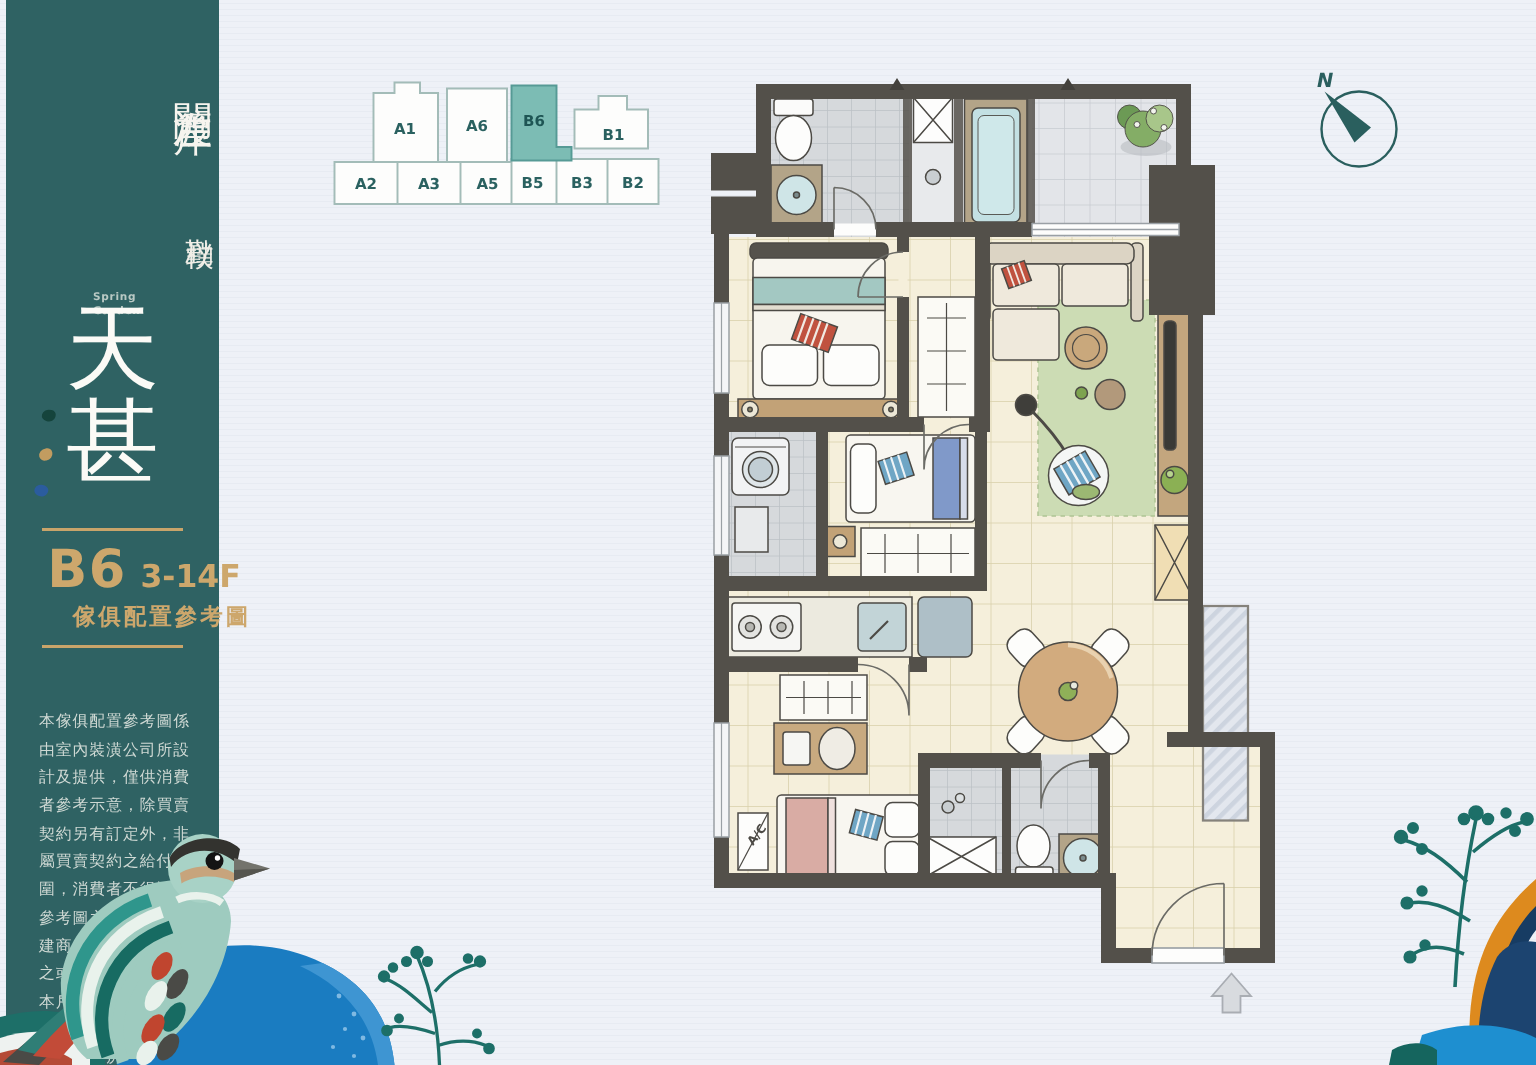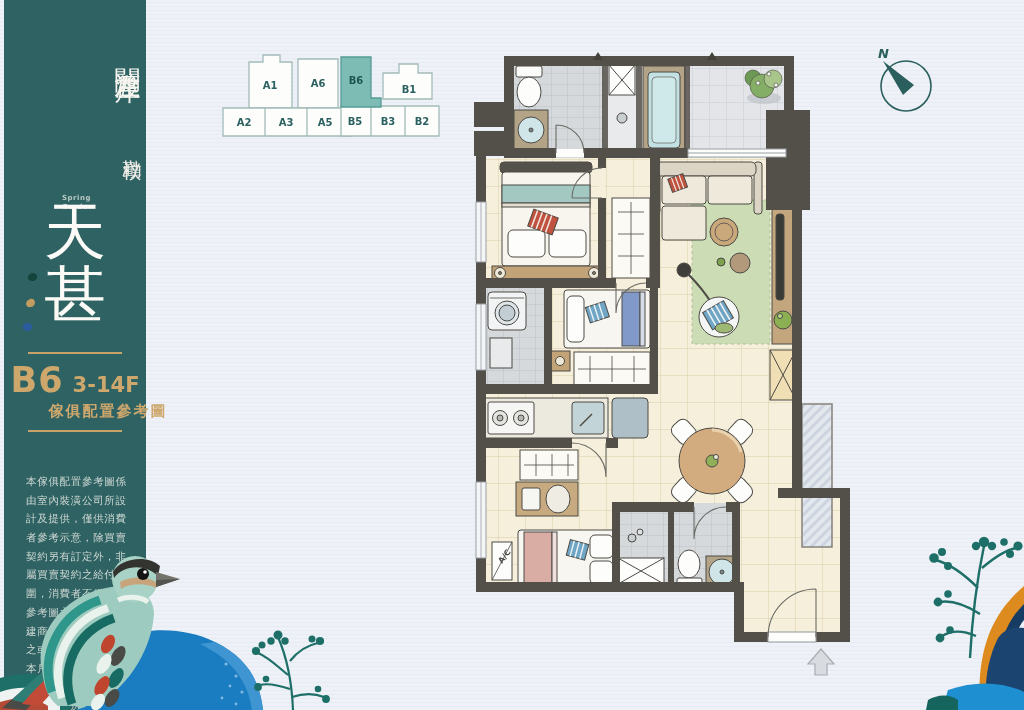--- a/index.html
+++ b/index.html
@@ -18,21 +18,21 @@
   #logo{position:absolute;left:0;top:200px;width:142px;text-align:center;color:#fbfaf6;
     font-family:"DejaVu Serif","Liberation Serif",serif;font-weight:300;}
   #logo .ch{display:block;font-size:62px;line-height:1.02;}
   #logo-bottom-wrap{position:relative;display:inline-block;}
   #logo-dots span{position:absolute;width:9px;height:8px;border-radius:60% 40% 55% 45%;}
   #logo-dots .d1{left:-16px;top:10px;background:#15443c;transform:rotate(15deg);}
   #logo-dots .d2{left:-18px;top:36px;background:#c29c60;transform:rotate(-10deg);}
   #logo-dots .d3{left:-21px;top:60px;background:#2b5c9e;transform:rotate(25deg);}
   .gold-line{position:absolute;left:24px;width:94px;height:2px;background:#c9a46a;}
   #line-top{top:352px;} #line-bot{top:430px;}
-  #unit-row{position:absolute;left:0;top:360px;width:142px;text-align:center;color:#cda76c;}
+  #unit-row{position:absolute;left:0;top:360px;width:142px;text-align:center;color:#cda76c;padding-left:21px;}
   #unit-code{font-size:35px;font-weight:bold;letter-spacing:1px;}
   #floor-range{font-size:21px;font-weight:600;margin-left:4px;}
   #caption{position:absolute;left:0;top:402px;width:142px;text-align:center;color:#cda76c;
     font-size:15px;letter-spacing:2px;font-weight:600;margin-left:33px;}
   #disclaimer{position:absolute;left:22px;top:472px;width:100px;color:#cfd9d4;font-size:10.5px;
     line-height:1.78;text-align:justify;}
   
   .art{position:absolute;pointer-events:none;}
 </style>
 </head>

